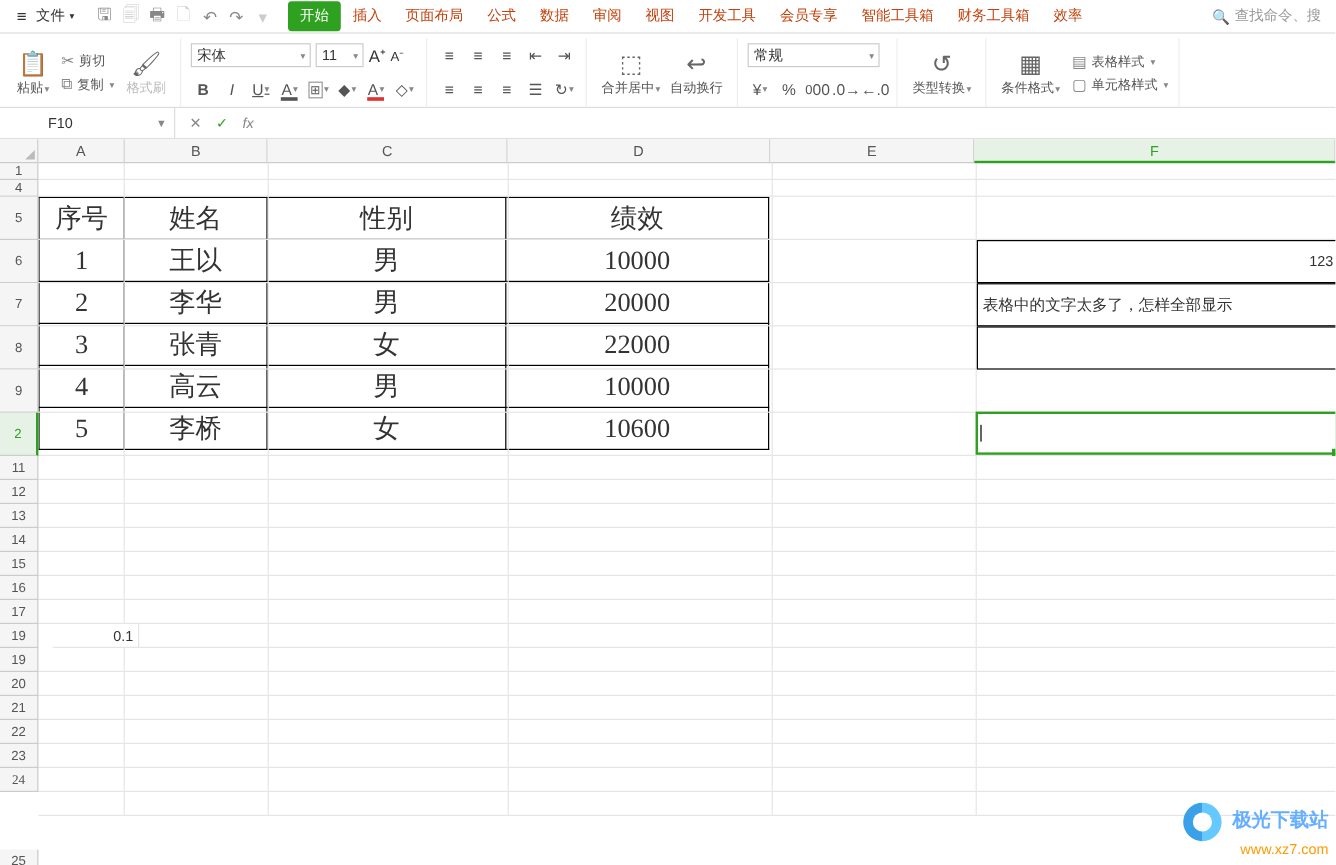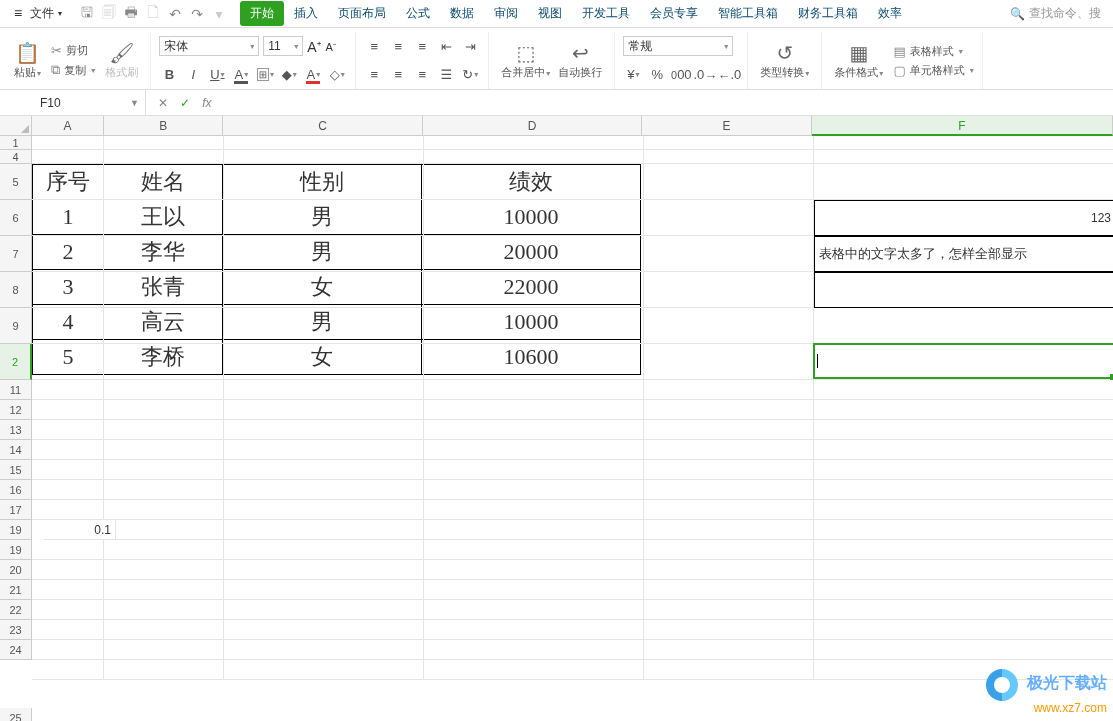--- a/index.html
+++ b/index.html
@@ -60,21 +60,21 @@
   }
   .tabs {
     display: flex;
     align-items: center;
     height: 100%;
     padding-left: 10px;
   }
   .tab {
     padding: 4px 10px;
     cursor: pointer;
-    color: #0c4a6e;
+    color: #c2410c;
   }
   .tab.active {
     color: #fff;
     background: #2ea121;
     border-radius: 3px;
   }
   .menu-right {
     margin-left: auto;
     display: flex;
     align-items: center;
@@ -476,21 +476,21 @@
       <div class="row-h" style="height: 20px; line-height: 20px;">14</div>
       <div class="row-h" style="height: 20px; line-height: 20px;">15</div>
       <div class="row-h" style="height: 20px; line-height: 20px;">16</div>
       <div class="row-h" style="height: 20px; line-height: 20px;">17</div>
       <div class="row-h" style="height: 20px; line-height: 20px;">19</div>
       <div class="row-h" style="height: 20px; line-height: 20px;">19</div>
       <div class="row-h" style="height: 20px; line-height: 20px;">20</div>
       <div class="row-h" style="height: 20px; line-height: 20px;">21</div>
       <div class="row-h" style="height: 20px; line-height: 20px;">22</div>
       <div class="row-h" style="height: 20px; line-height: 20px;">23</div>
-      <div class="row-h" style="height: 20px; line-height: 20px;">24</div>
+      <div class="row-h" style="height: 20px; line-height: 20px; font-family: Liberation Serif, serif;">24</div>
       <div class="row-h" style="height: 20px; line-height: 20px; margin-top: 48px;">25</div>
     </div>
   <div class="cells" id="cells">
 
     <table class="user-table" id="userTable" style="left: 0px; top: 28px; border-collapse: collapse;">
         <tbody>
           <tr>
             <th style="width:71px;height:35px">序号</th>
             <th style="width:119px;height:35px">姓名</th>
             <th style="width:199px;height:35px">性别</th>

